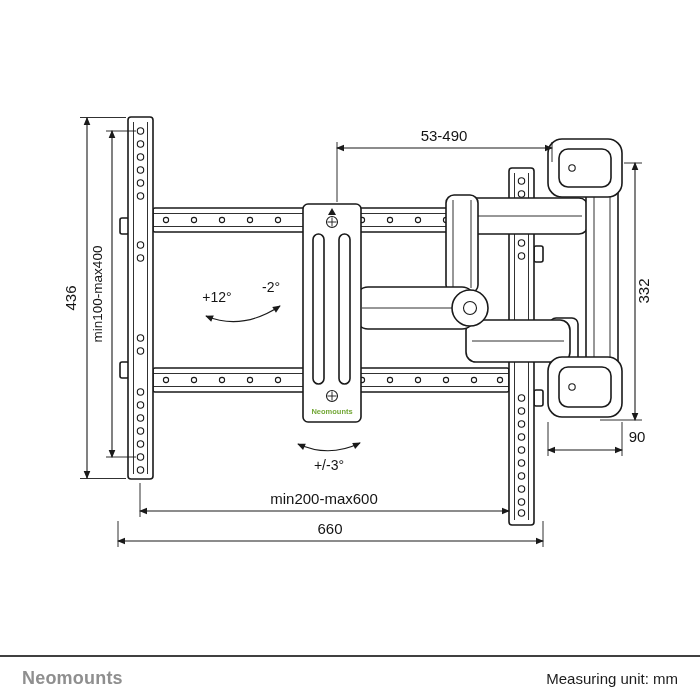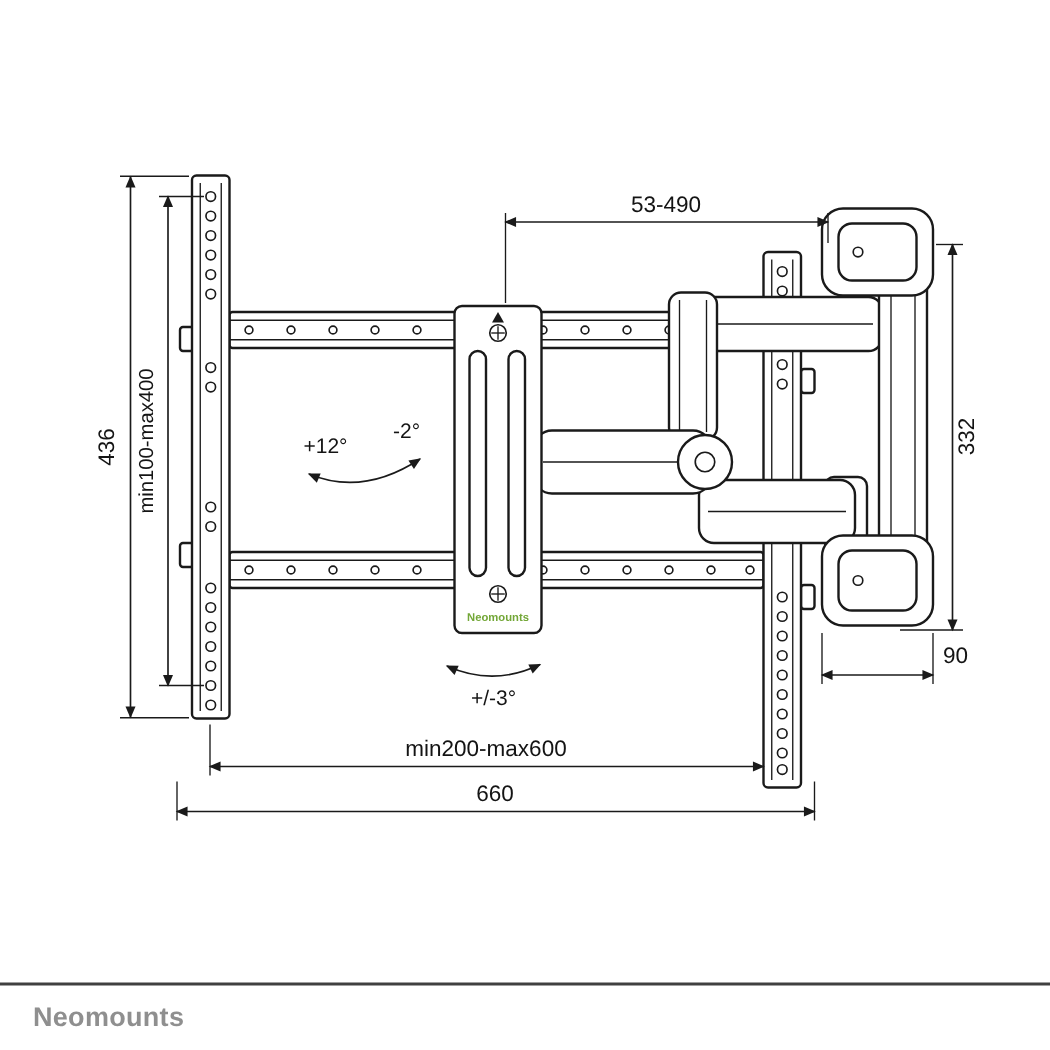--- a/index.html
+++ b/index.html
@@ -220,14 +220,15 @@
   </g>
 
   <g>
     <path d="M298,444 Q329,458 360,443" class="dim" marker-start="url(#arr)" marker-end="url(#arr)"></path>
     <text x="329" y="470" text-anchor="middle" class="angletext">+/-3°</text>
   </g>
 </svg>
 
 <div class="footer">
   <span class="brand">Neomounts</span>
+  <span class="unit">Measuring unit: mm</span>
 </div>
 </div>
 
 </body></html>

